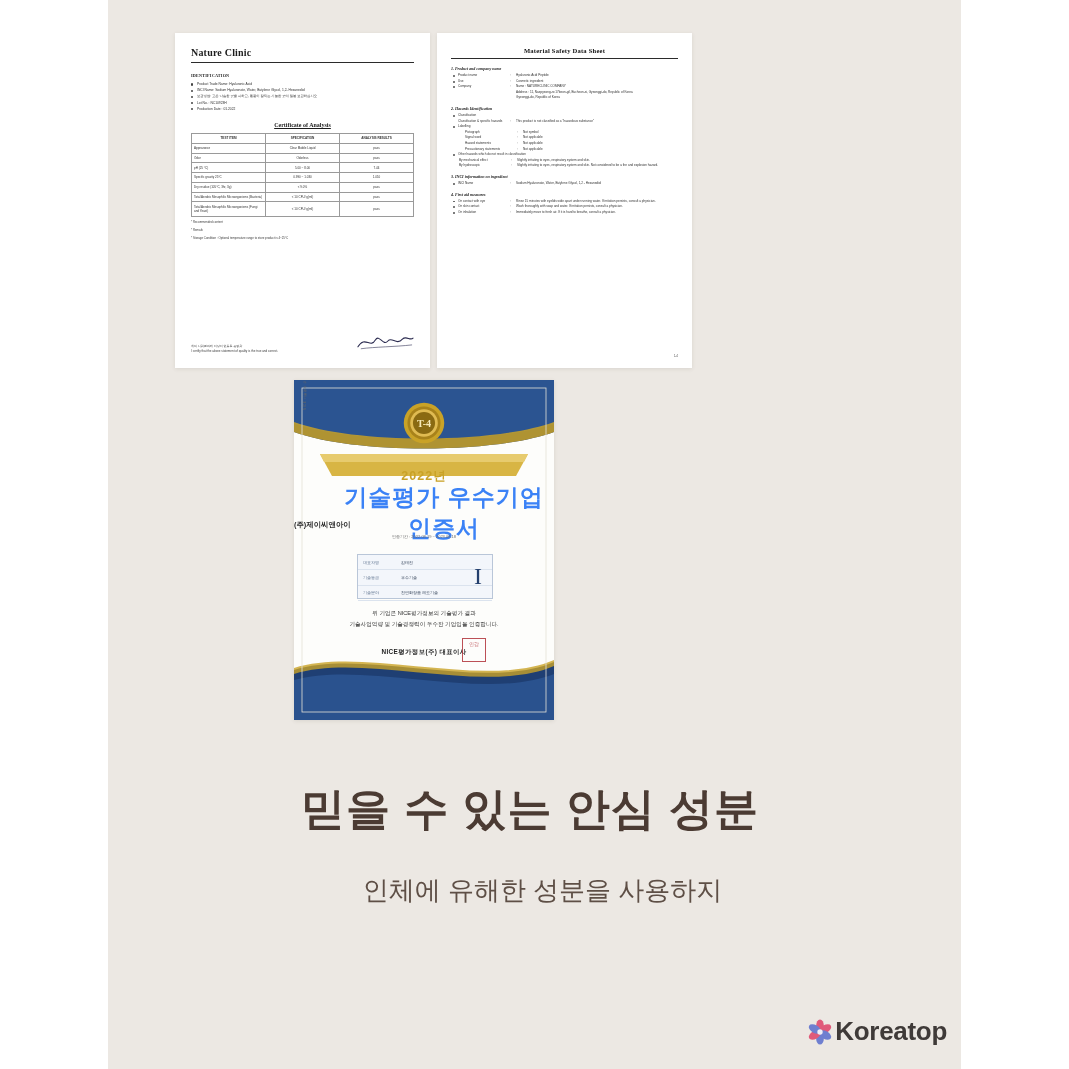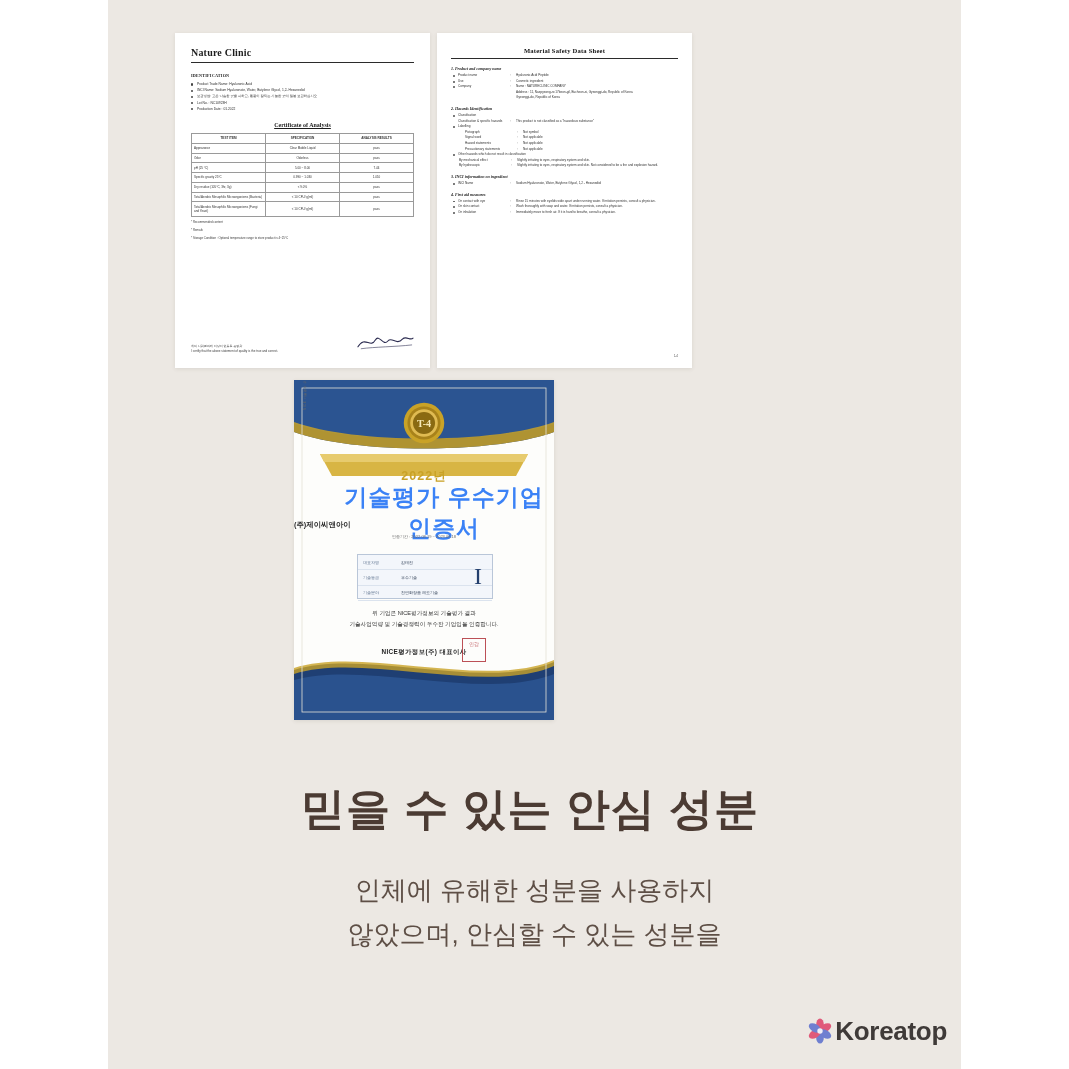--- a/index.html
+++ b/index.html
@@ -343,37 +343,37 @@
     width: 844px;
     top: 780px;
     text-align: center;
     font-size: 44px;
     font-weight: bold;
     color: #4b3b33;
     letter-spacing: 1px;
   }
   .subcopy {
     position: absolute;
-    left: 108px;
+    left: 116px;
     width: 853px;
     top: 868px;
     text-align: center;
     font-size: 26px;
     line-height: 44px;
     color: #5e4f46;
   }
   .subcopy div { white-space: nowrap; }
 
   
   .logo {
     position: absolute;
     right: 122px;
     bottom: 22px;
     display: flex;
-    align-items: flex-start;
+    align-items: flex-end;
     gap: 0;
   }
   .logo-mark { width: 30px; height: 30px; }
   .logo-text {
     font-size: 26px;
     font-weight: bold;
     color: #3f3a38;
     letter-spacing: -0.3px;
   }
 </style>
@@ -633,21 +633,20 @@
 
       <div class="cert-issuer">NICE평가정보(주) 대표이사</div>
       <div class="cert-seal">인감</div>
     </div>
   </div>
 
   <div class="headline">믿을 수 있는 안심 성분</div>
 
   <div class="subcopy">
     <div>인체에 유해한 성분을 사용하지</div>
-    <div>않았으며, 안심할 수 있는 성분을</div>
   </div>
 
   <div class="logo">
     <span class="logo-mark">
       <svg viewBox="0 0 100 100" aria-hidden="true">
         <ellipse cx="50" cy="30" rx="13" ry="22" fill="#e05a7a"></ellipse>
         <ellipse cx="50" cy="30" rx="13" ry="22" fill="#e05a7a" transform="rotate(60 50 50)"></ellipse>
         <ellipse cx="50" cy="30" rx="13" ry="22" fill="#6f7fd0" transform="rotate(120 50 50)"></ellipse>
         <ellipse cx="50" cy="30" rx="13" ry="22" fill="#6f7fd0" transform="rotate(180 50 50)"></ellipse>
         <ellipse cx="50" cy="30" rx="13" ry="22" fill="#e05a7a" transform="rotate(240 50 50)"></ellipse>

